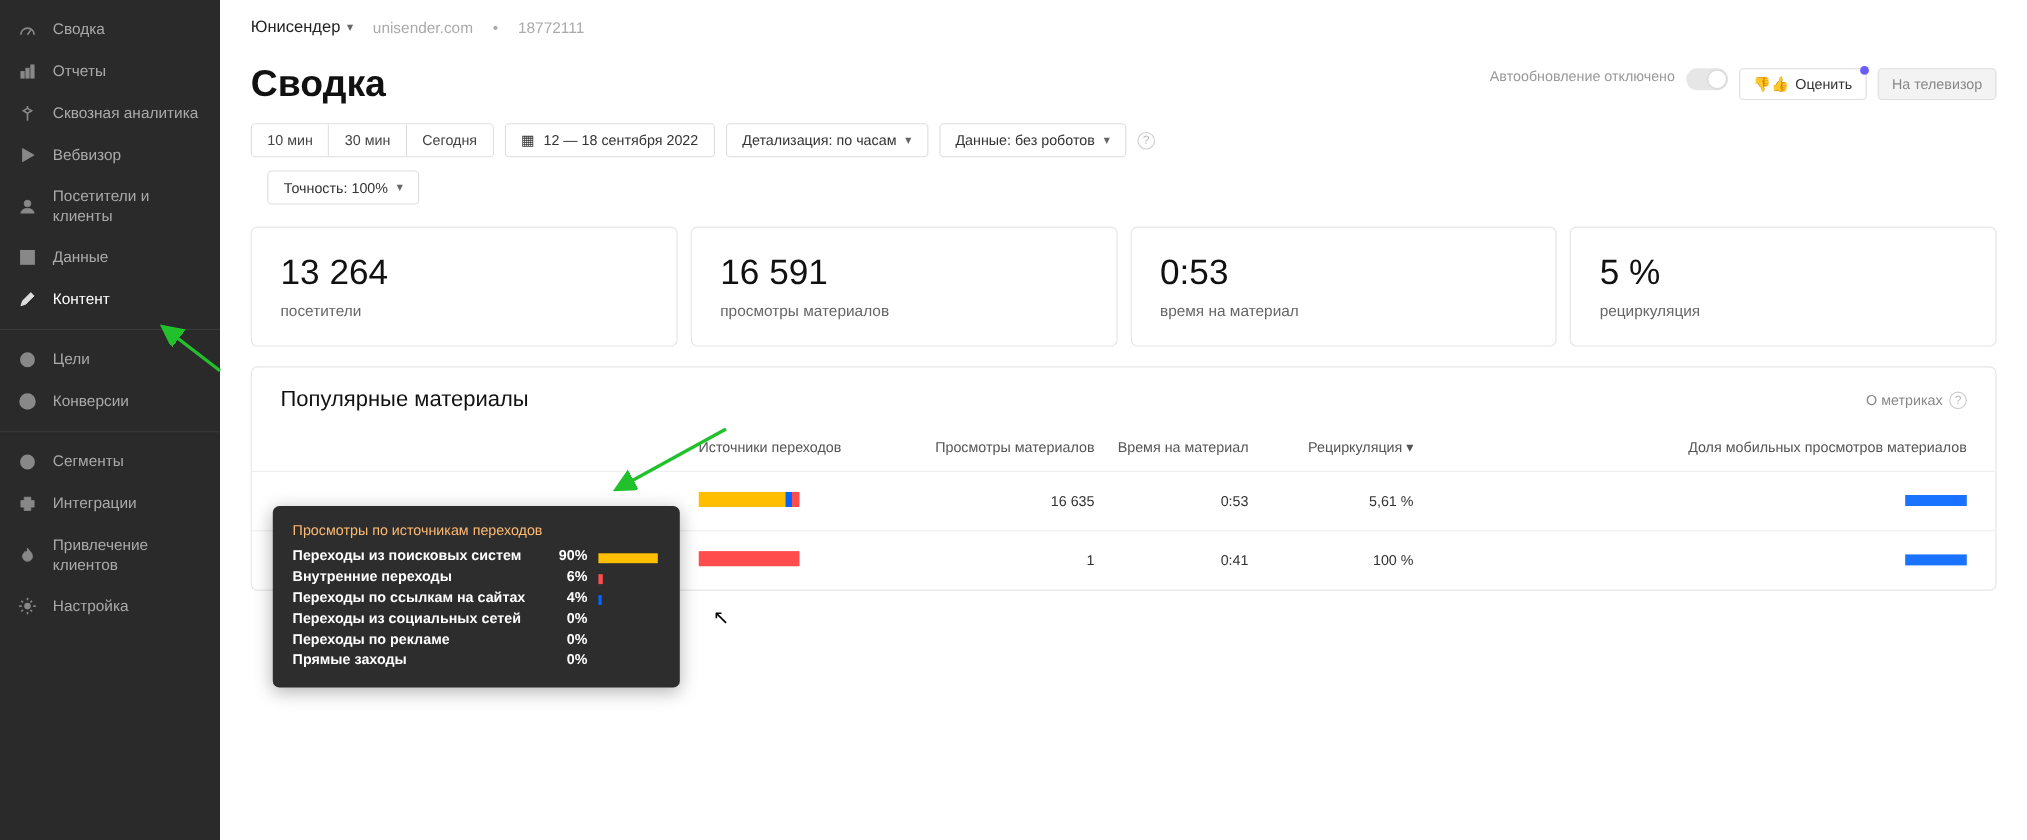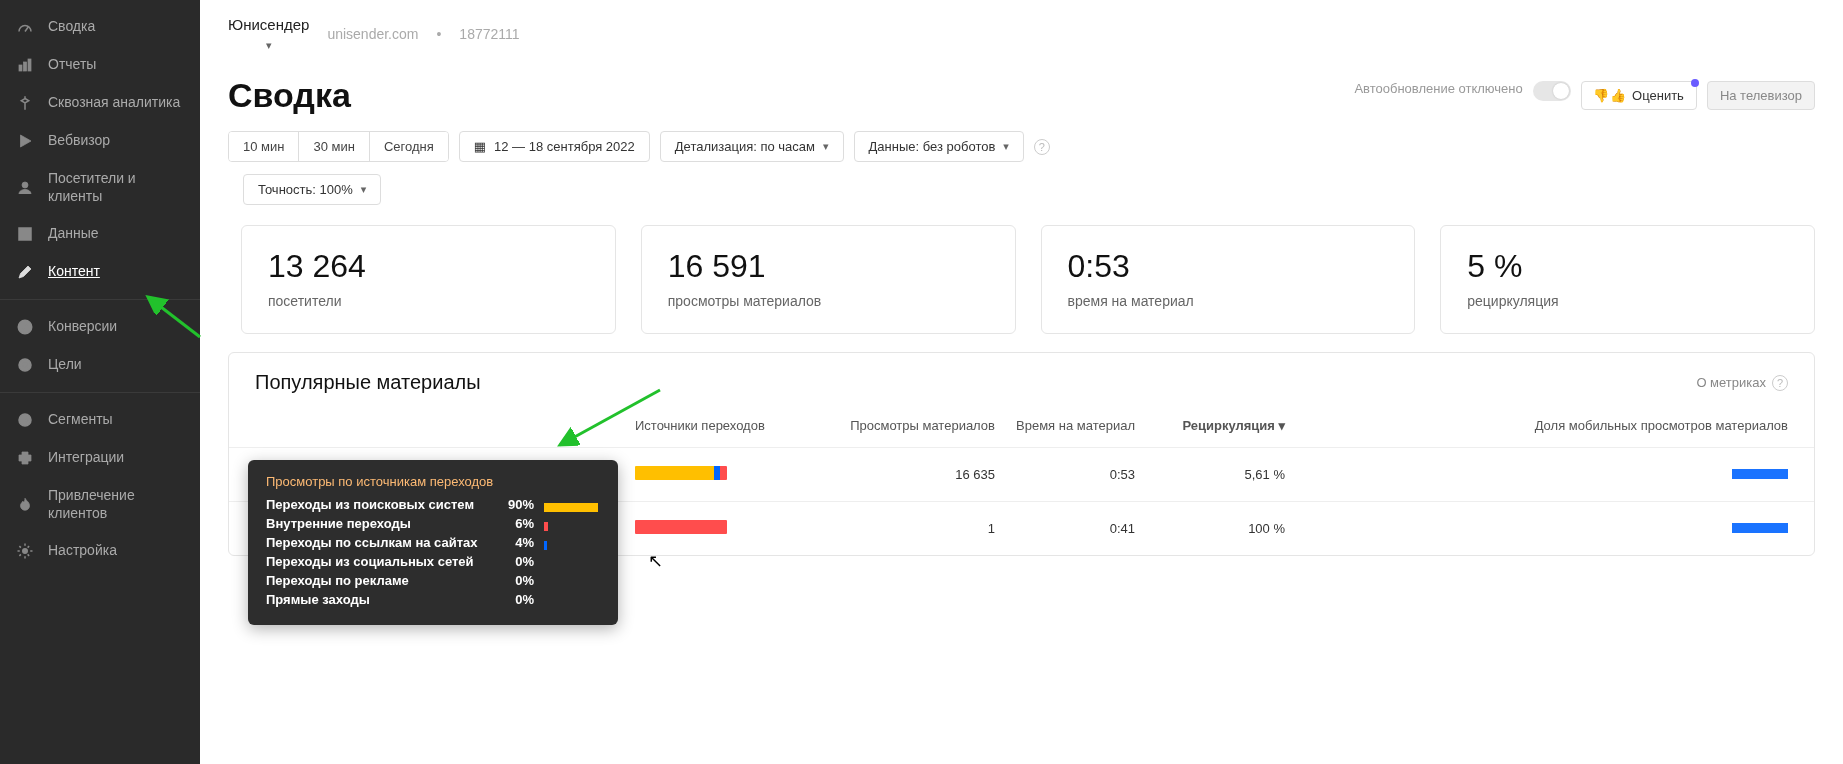--- a/index.html
+++ b/index.html
@@ -24,42 +24,42 @@
   padding-top: 8px;
 }
 .sb-item {
   display: flex;
   align-items: center;
   padding: 10px 16px;
   gap: 14px;
   cursor: pointer;
   line-height: 1.25;
 }
-.sb-item.active { color: #fff; text-decoration: underline; }
+.sb-item.active { color: #fff; }
 .sb-item .icon { width: 18px; height: 18px; flex: none; display: flex; align-items: center; justify-content: center; }
 .sb-item .icon svg { width: 18px; height: 18px; fill: #888; stroke: #888; }
 .sb-item.active .icon svg { fill: #ddd; stroke: #ddd; }
 .sb-label { font-size: 14px; }
 .sb-sep { height: 1px; background: #3a3a3a; margin: 8px 0; }
 
 
 .main {
   position: absolute;
   left: 200px; right: 0; top: 0; bottom: 0;
   background: #fff;
 }
 .topbar {
   padding: 16px 28px 0 28px;
   display: flex;
   align-items: center;
   gap: 18px;
   color: #777;
   font-size: 14px;
 }
-.brand { color: #222; font-size: 15px; display: flex; align-items: center; gap: 6px; flex-direction: column; }
+.brand { color: #222; font-size: 15px; display: flex; align-items: center; gap: 6px; }
 .chev { font-size: 11px; color: #666; }
 .dim { color: #aaa; }
 
 .titlebar {
   display: flex;
   align-items: center;
   padding: 24px 28px 12px 28px;
 }
 .page-title { font-size: 34px; font-weight: 600; color: #111; flex: 1; }
 .right-controls { display: flex; gap: 10px; color: #999; font-size: 13px; }
@@ -111,21 +111,20 @@
 .cards {
   display: flex;
   gap: 12px;
   padding: 8px 28px 0 28px;
 }
 .card {
   flex: 1;
   border: 1px solid #e5e5e5;
   border-radius: 6px;
   padding: 22px 26px 24px 26px;
-  margin-left: 13px;
 }
 .card .val { font-size: 32px; font-weight: 400; color: #111; }
 .card .lbl { font-size: 14px; color: #666; margin-top: 8px; }
 
 
 .panel {
   margin: 18px 28px 0 28px;
   border: 1px solid #e5e5e5;
   border-radius: 6px;
   position: relative;
@@ -140,21 +139,21 @@
 .tbl .hdr {
   display: flex; padding: 0 26px 14px 26px; color: #555; font-size: 13px;
 }
 .tbl .row {
   display: flex; padding: 18px 26px; border-top: 1px solid #eee; align-items: center;
 }
 .col-title { width: 380px; }
 .col-src { width: 200px; }
 .col-views { width: 160px; text-align: right; }
 .col-time { width: 140px; text-align: right; }
-.col-recirc { width: 150px; text-align: right; font-weight: bold; }
+.col-recirc { width: 150px; text-align: right; font-weight: normal; }
 .col-sparea { flex: 1; }
 .col-mobile { width: 80px; text-align: right; }
 .tbl .row .col-recirc { font-weight: normal; }
 
 .src-bar {
   height: 14px; width: 92px; display: inline-flex; border-radius: 1px; overflow: hidden;
 }
 .src-bar span { display: block; height: 100%; }
 .mobile-bar {
   width: 56px; height: 10px; background: #1a73ff; display: inline-block;
@@ -256,34 +255,34 @@
         <svg viewBox="0 0 24 24">
           <path d="M4 20l2-6 10-10 4 4-10 10-6 2z"></path>
         </svg>
       </span>
     <span class="sb-label">Контент</span>
   </div>
   <div class="sb-sep"></div>
   <div class="sb-item">
     <span class="icon">
         <svg viewBox="0 0 24 24" fill="none" stroke-width="2">
+          <circle cx="12" cy="12" r="8"></circle>
+          <circle cx="12" cy="12" r="3"></circle>
+        </svg>
+      </span>
+    <span class="sb-label">Цели</span>
+  </div>
+  <div class="sb-item">
+    <span class="icon">
+        <svg viewBox="0 0 24 24" fill="none" stroke-width="2">
           <circle cx="12" cy="12" r="9"></circle>
           <path d="M8 16l8-8M9 9h.01M15 15h.01"></path>
         </svg>
       </span>
     <span class="sb-label">Конверсии</span>
-  </div>
-  <div class="sb-item">
-    <span class="icon">
-        <svg viewBox="0 0 24 24" fill="none" stroke-width="2">
-          <circle cx="12" cy="12" r="8"></circle>
-          <circle cx="12" cy="12" r="3"></circle>
-        </svg>
-      </span>
-    <span class="sb-label">Цели</span>
   </div>
   <div class="sb-sep"></div>
   <div class="sb-item">
     <span class="icon">
         <svg viewBox="0 0 24 24" fill="none" stroke-width="2">
           <circle cx="12" cy="12" r="8"></circle>
           <path d="M12 4v8l6 5"></path>
         </svg>
       </span>
     <span class="sb-label">Сегменты</span>

